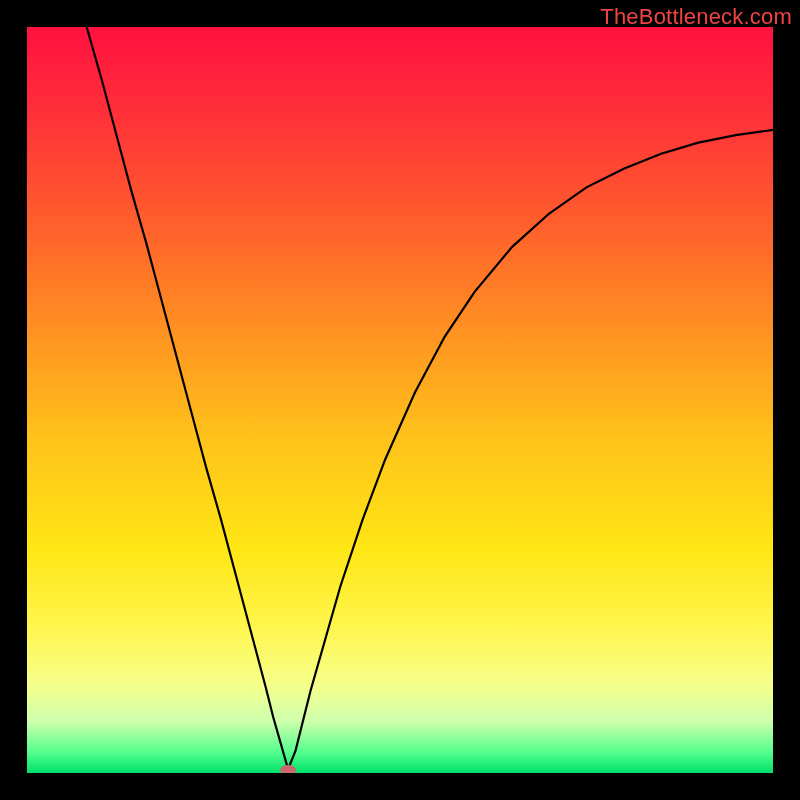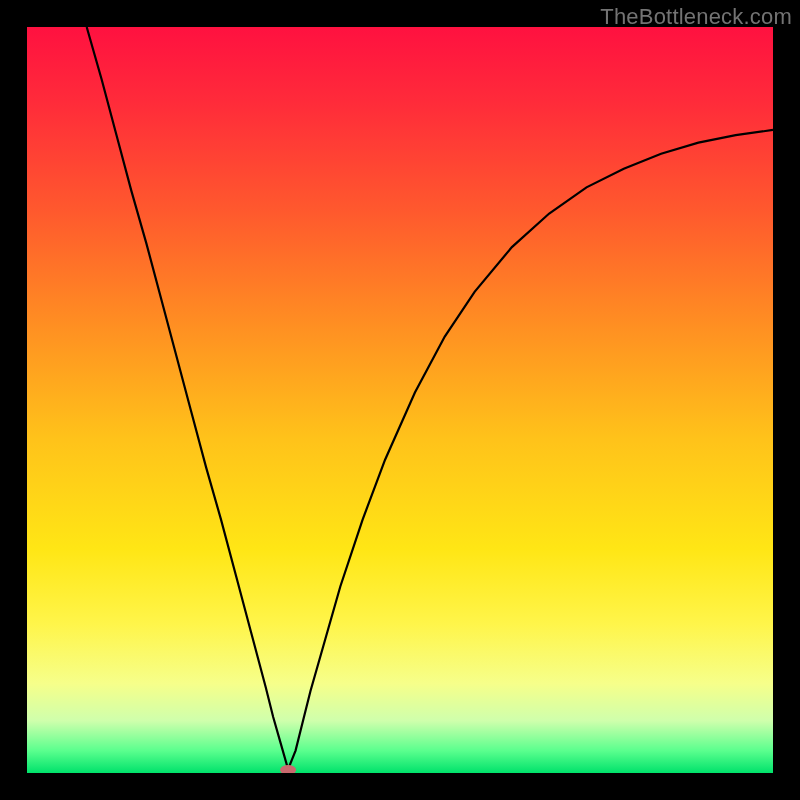--- a/index.html
+++ b/index.html
@@ -27,21 +27,21 @@
   }
   .plot-area svg {
     display: block;
   }
   .watermark {
     position: absolute;
     top: 4px;
     right: 8px;
     font-size: 22px;
     font-weight: 500;
-    color: #737373;
+    color: #ef4444;
     font-family: Arial, Helvetica, sans-serif;
     letter-spacing: 0.2px;
   }
 </style>
 </head>
 <body>
 
 <div class="outer">
 
   <div class="plot-area">

